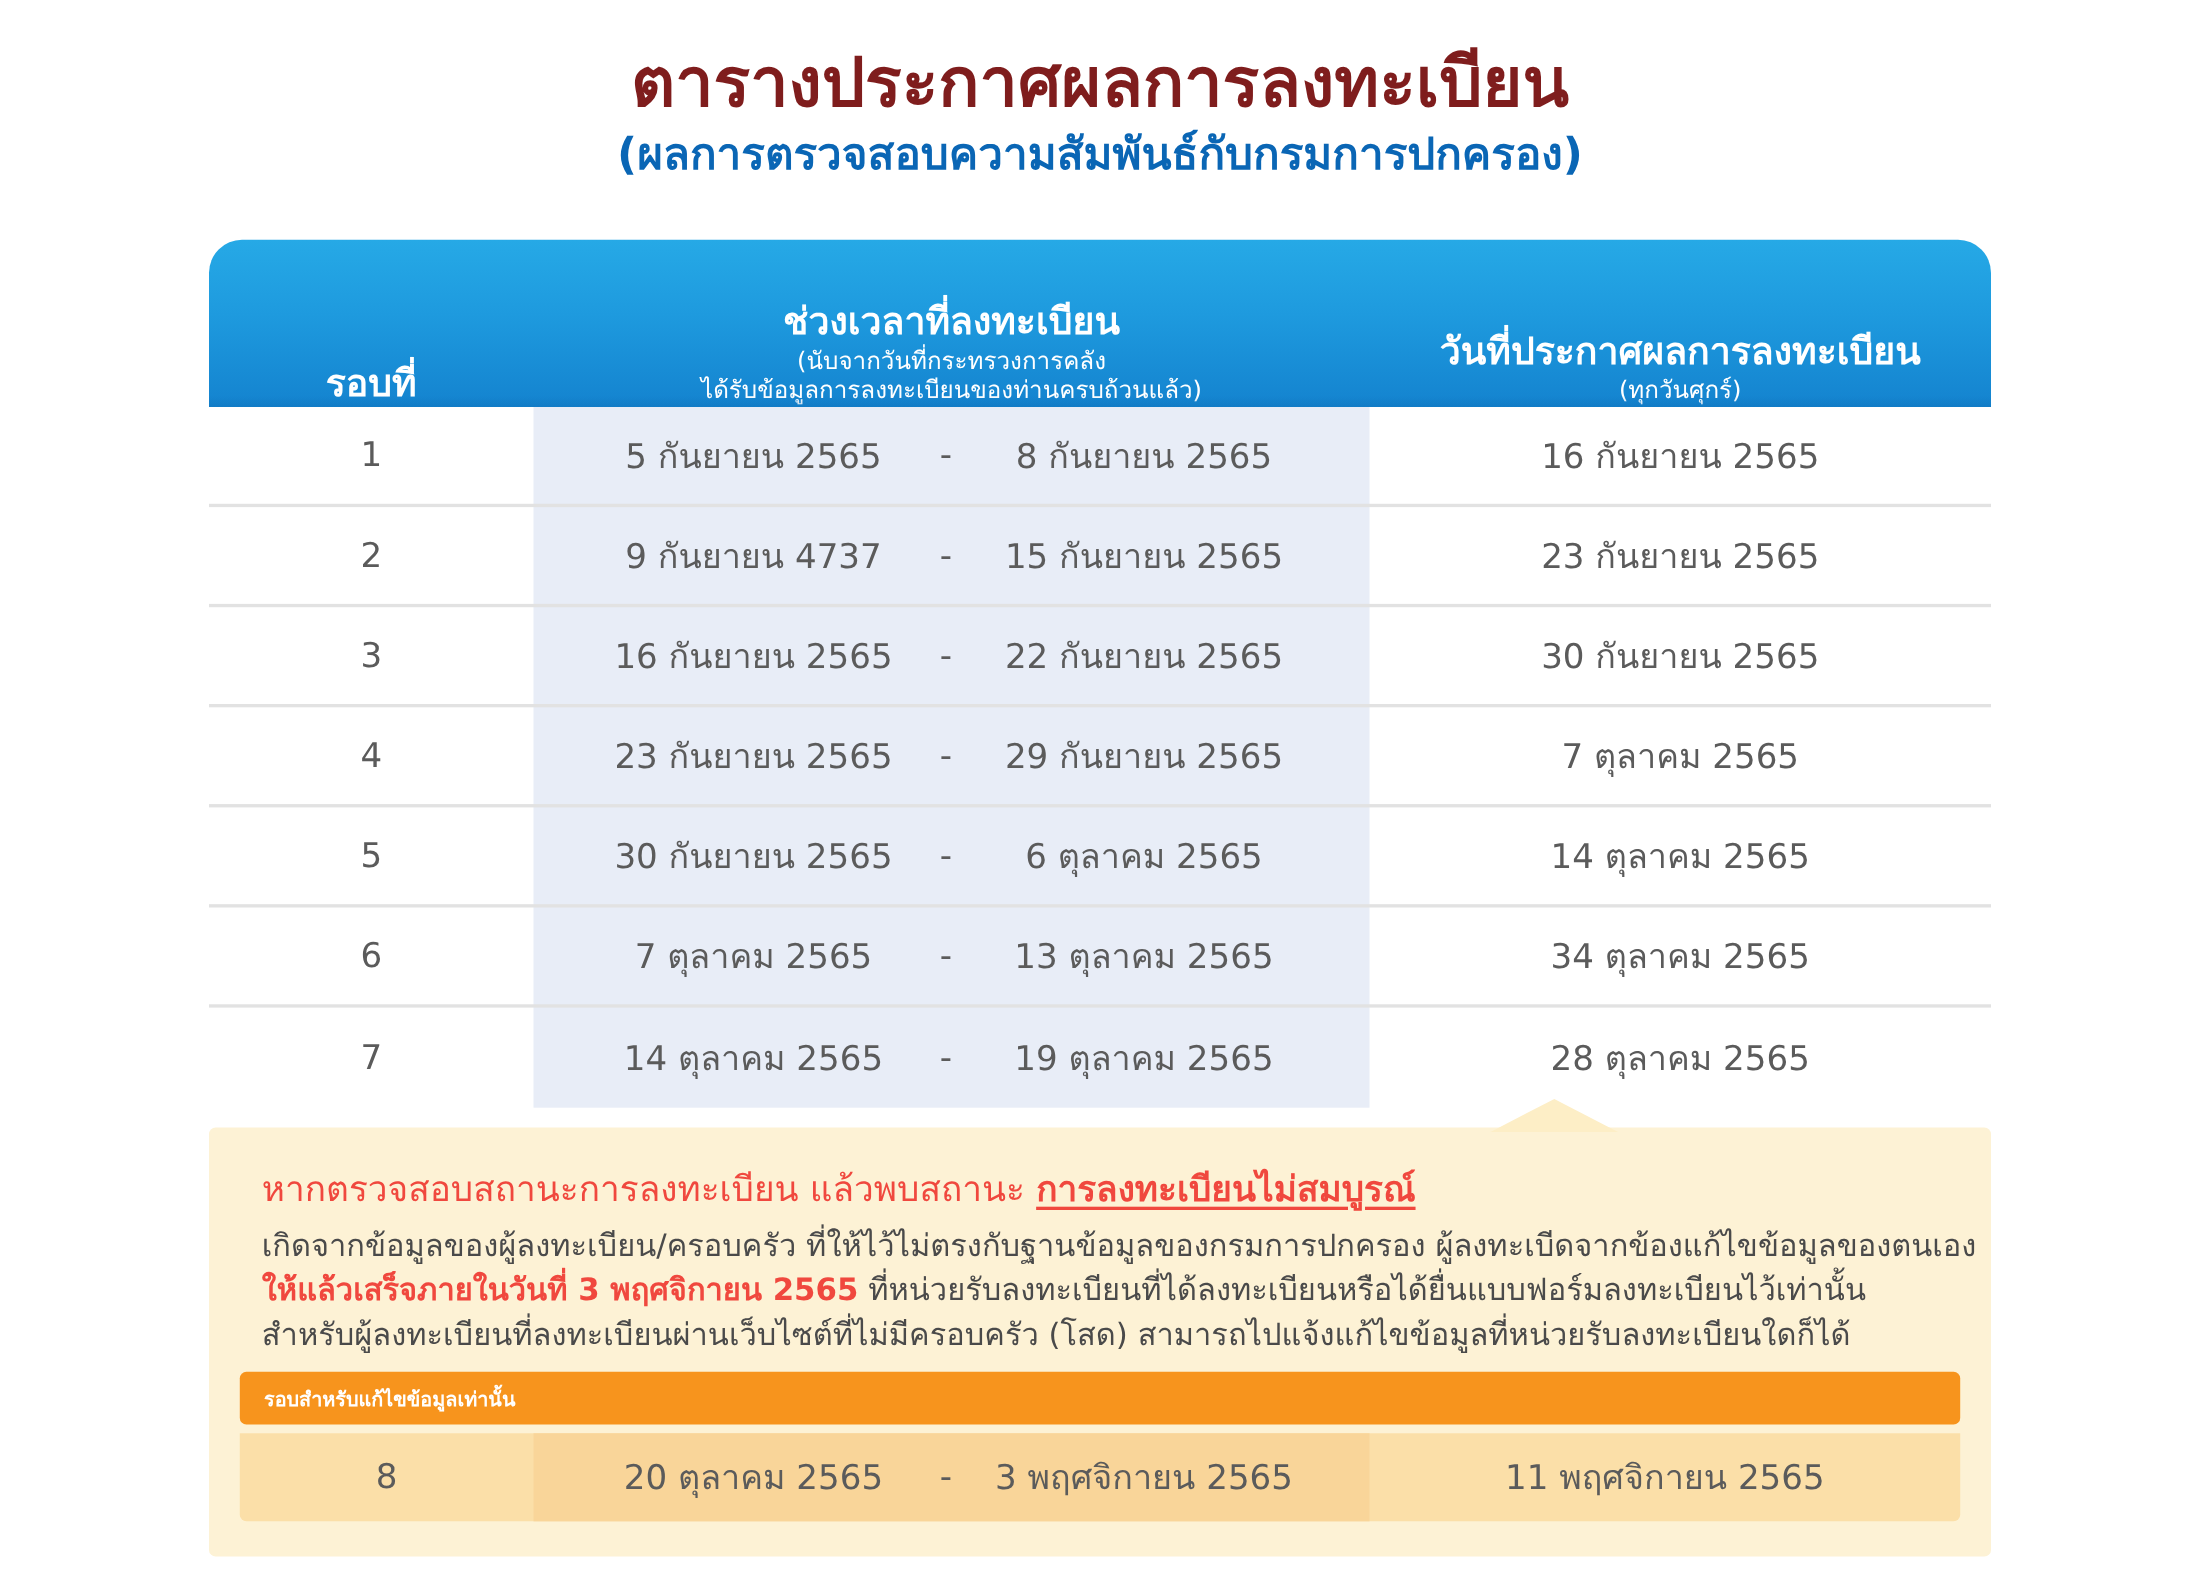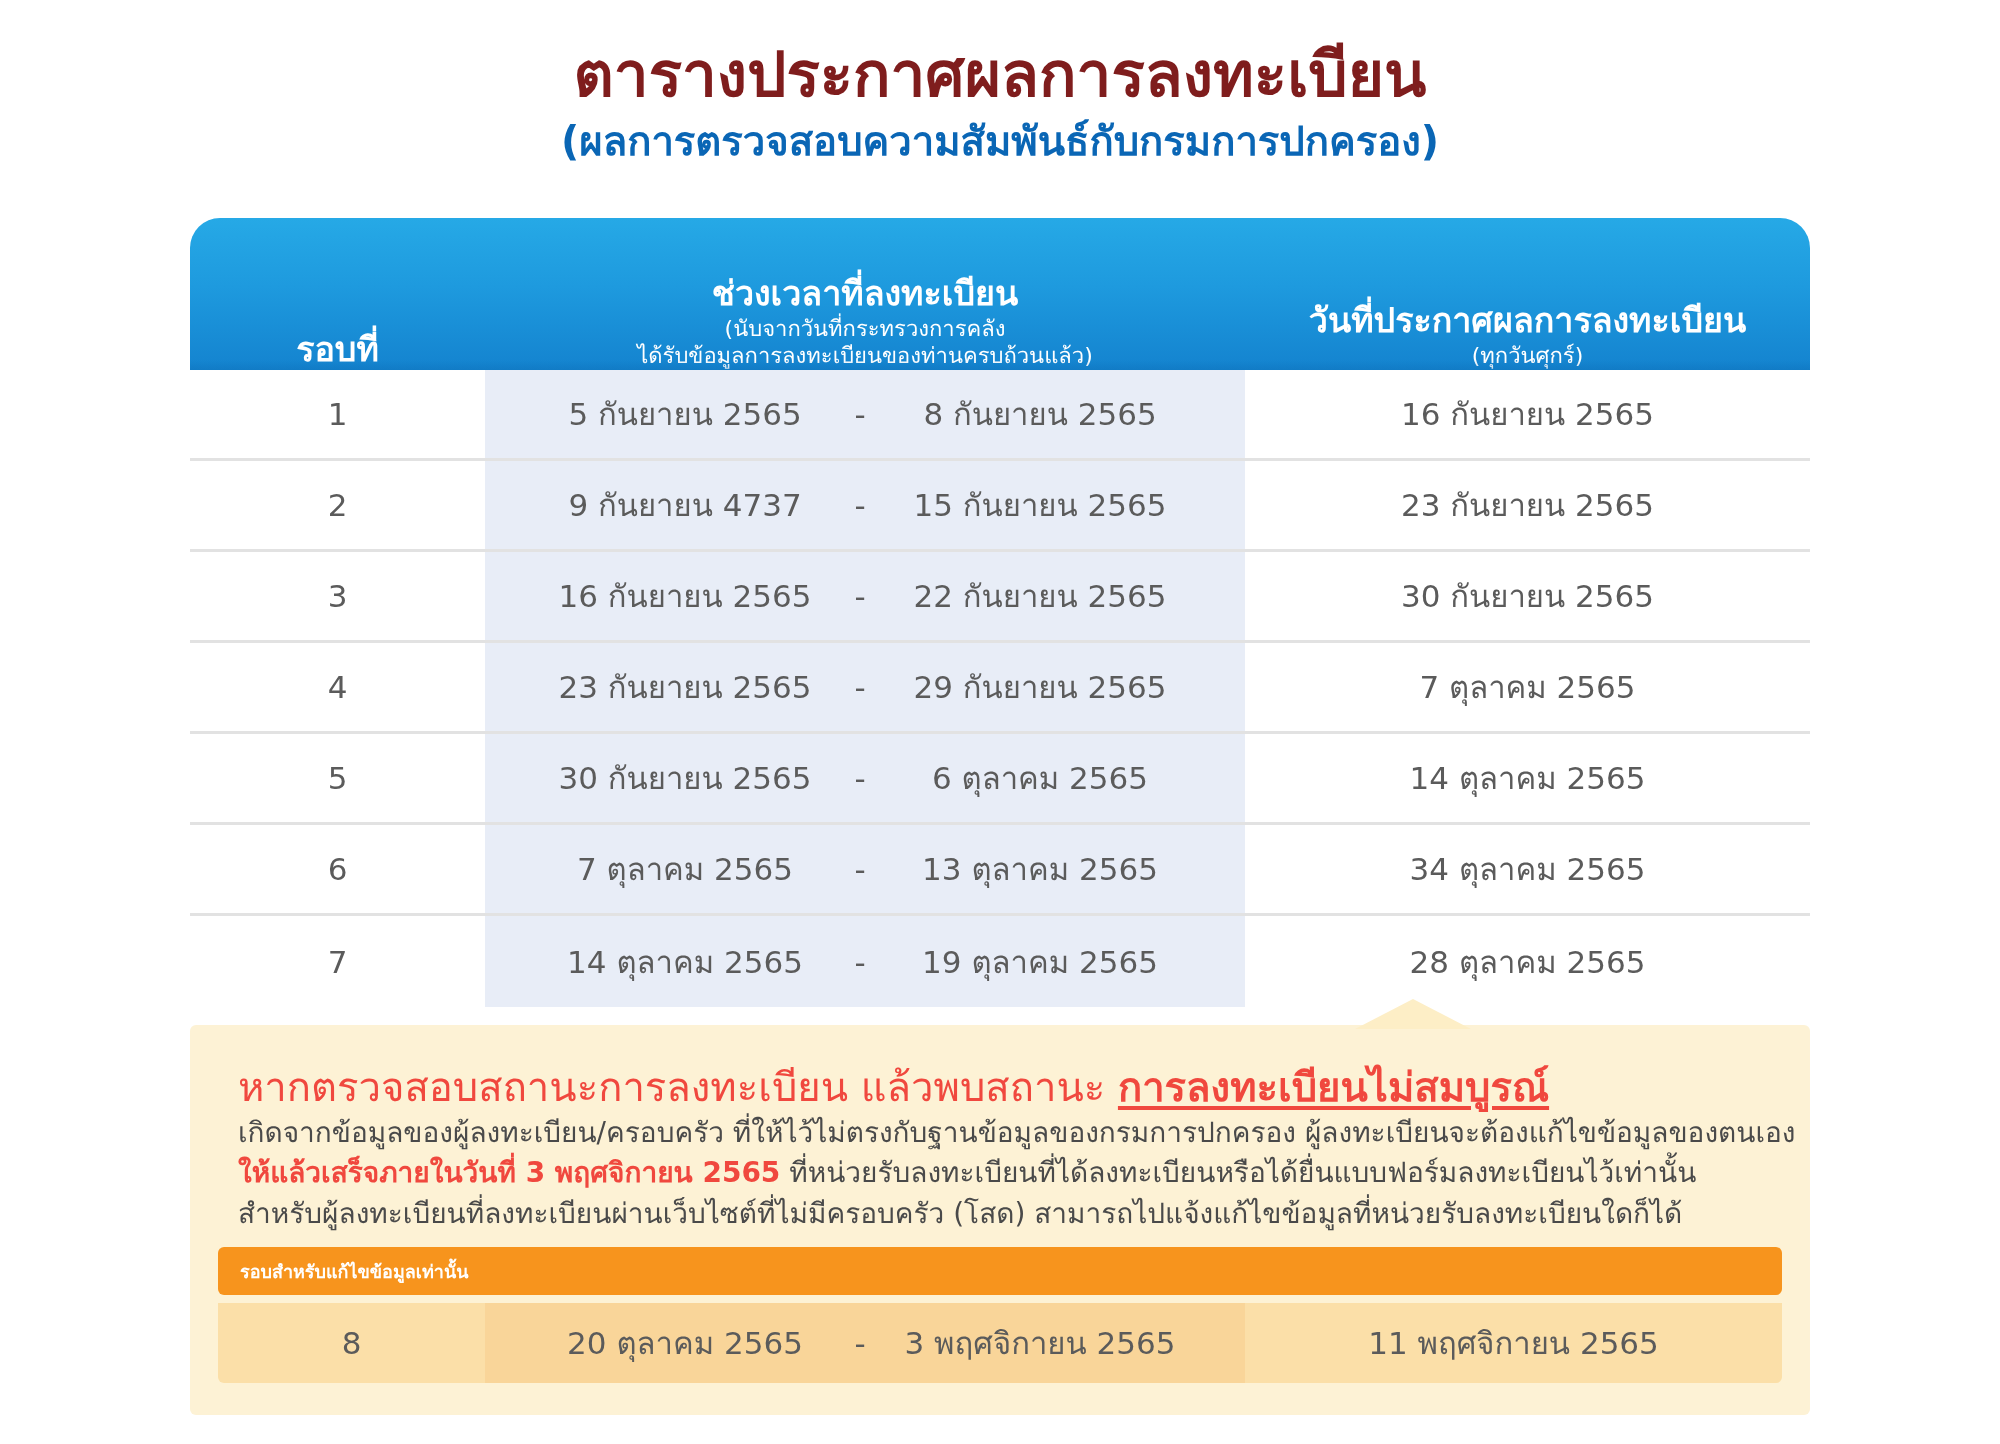--- a/index.html
+++ b/index.html
@@ -149,21 +149,21 @@
     border-left: 58px solid transparent;
     border-right: 58px solid transparent;
     border-bottom: 30px solid #fdeec6;
     z-index: 3;
   }
 
   .callout-head {
     position: absolute;
     left: 48px;
     top: 30px;
-    font-size: 40px;
+    font-size: 32px;
     color: #f0483e;
     white-space: nowrap;
   }
   .callout-head .strong {
     font-weight: 700;
     text-decoration: underline;
     text-underline-offset: 5px;
   }
 
   .callout-body {
@@ -337,21 +337,21 @@
 
   <div class="pointer"></div>
 
   <div class="callout">
 
     <div class="callout-head">
       <span>หากตรวจสอบสถานะการลงทะเบียน แล้วพบสถานะ </span><span class="strong">การลงทะเบียนไม่สมบูรณ์</span>
     </div>
 
     <div class="callout-body">
-      <div class="cb-line">เกิดจากข้อมูลของผู้ลงทะเบียน/ครอบครัว ที่ให้ไว้ไม่ตรงกับฐานข้อมูลของกรมการปกครอง ผู้ลงทะเบียนจะต้องแก้ไขข้อมูลของตนเอง</div>
+      <div class="cb-line">เกิดจากข้อมูลของผู้ลงทะเบียน/ครอบครัว ที่ให้ไว้ไม่ตรงกับฐานข้อมูลของกรมการปกครอง ผู้ลงทะเบีดจากข้องแก้ไขข้อมูลของตนเอง</div>
       <div class="cb-line">
         <span class="red-bold">ให้แล้วเสร็จภายในวันที่ 3 พฤศจิกายน 2565</span><span> ที่หน่วยรับลงทะเบียนที่ได้ลงทะเบียนหรือได้ยื่นแบบฟอร์มลงทะเบียนไว้เท่านั้น</span>
       </div>
       <div class="cb-line">สำหรับผู้ลงทะเบียนที่ลงทะเบียนผ่านเว็บไซต์ที่ไม่มีครอบครัว (โสด) สามารถไปแจ้งแก้ไขข้อมูลที่หน่วยรับลงทะเบียนใดก็ได้</div>
     </div>
 
     <div class="orange-banner">
       <div class="ob-text">รอบสำหรับแก้ไขข้อมูลเท่านั้น</div>
     </div>
 

